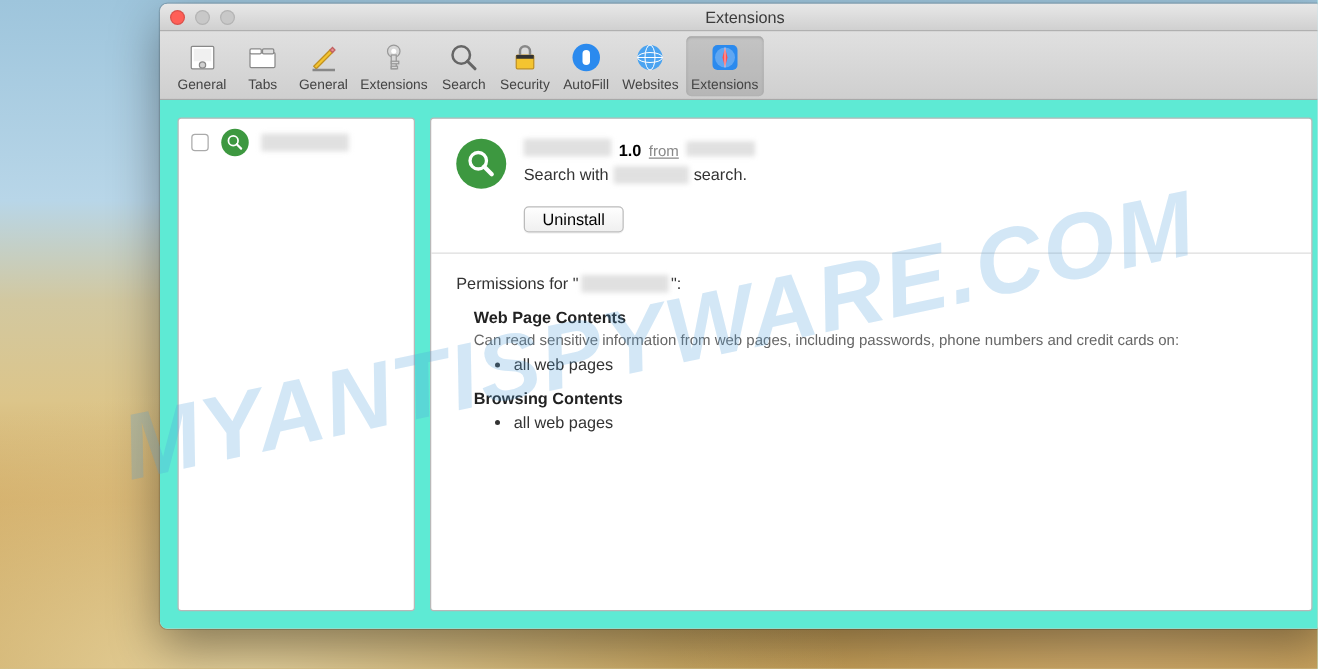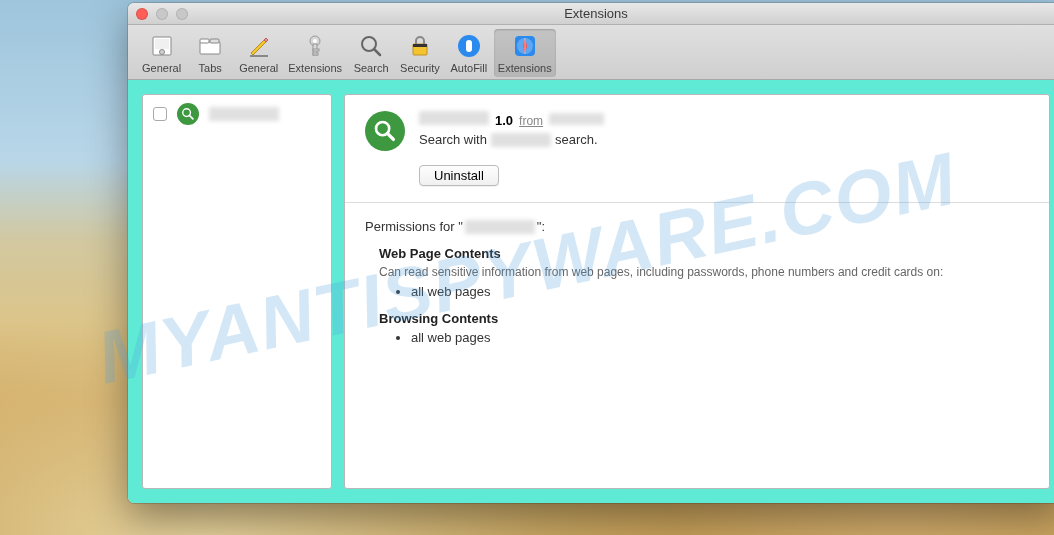--- a/index.html
+++ b/index.html
@@ -245,20 +245,31 @@
       <div class="tool-label">Security</div>
     </div>
     <div class="tool-item">
       <div class="tool-icon">
         <svg width="26" height="26" viewBox="0 0 26 26">
             <circle cx="13" cy="13" r="11" fill="#2b8aee"></circle>
             <rect x="10" y="7" width="6" height="12" rx="3" fill="#fff"></rect>
           </svg>
       </div>
       <div class="tool-label">AutoFill</div>
+    </div>
+    <div class="tool-item">
+      <div class="tool-icon">
+        <svg width="26" height="26" viewBox="0 0 26 26">
+            <circle cx="13" cy="13" r="10" fill="#4aa3f0"></circle>
+            <ellipse cx="13" cy="13" rx="10" ry="4" fill="none" stroke="#fff" stroke-width="0.8"></ellipse>
+            <ellipse cx="13" cy="13" rx="4" ry="10" fill="none" stroke="#fff" stroke-width="0.8"></ellipse>
+            <line x1="3" y1="13" x2="23" y2="13" stroke="#fff" stroke-width="0.8"></line>
+          </svg>
+      </div>
+      <div class="tool-label">Websites</div>
     </div>
     <div class="tool-item sel">
       <div class="tool-icon">
         <svg width="26" height="26" viewBox="0 0 26 26">
             <rect x="3" y="3" width="20" height="20" rx="4" fill="#2b8aee"></rect>
             <circle cx="13" cy="13" r="8" fill="#fff" opacity="0.25"></circle>
             <path d="M13 5 L15 13 L13 21 L11 13 Z" fill="#ff5050"></path>
             <path d="M13 5 L13 21" stroke="#fff" stroke-width="0.5"></path>
           </svg>
       </div>

